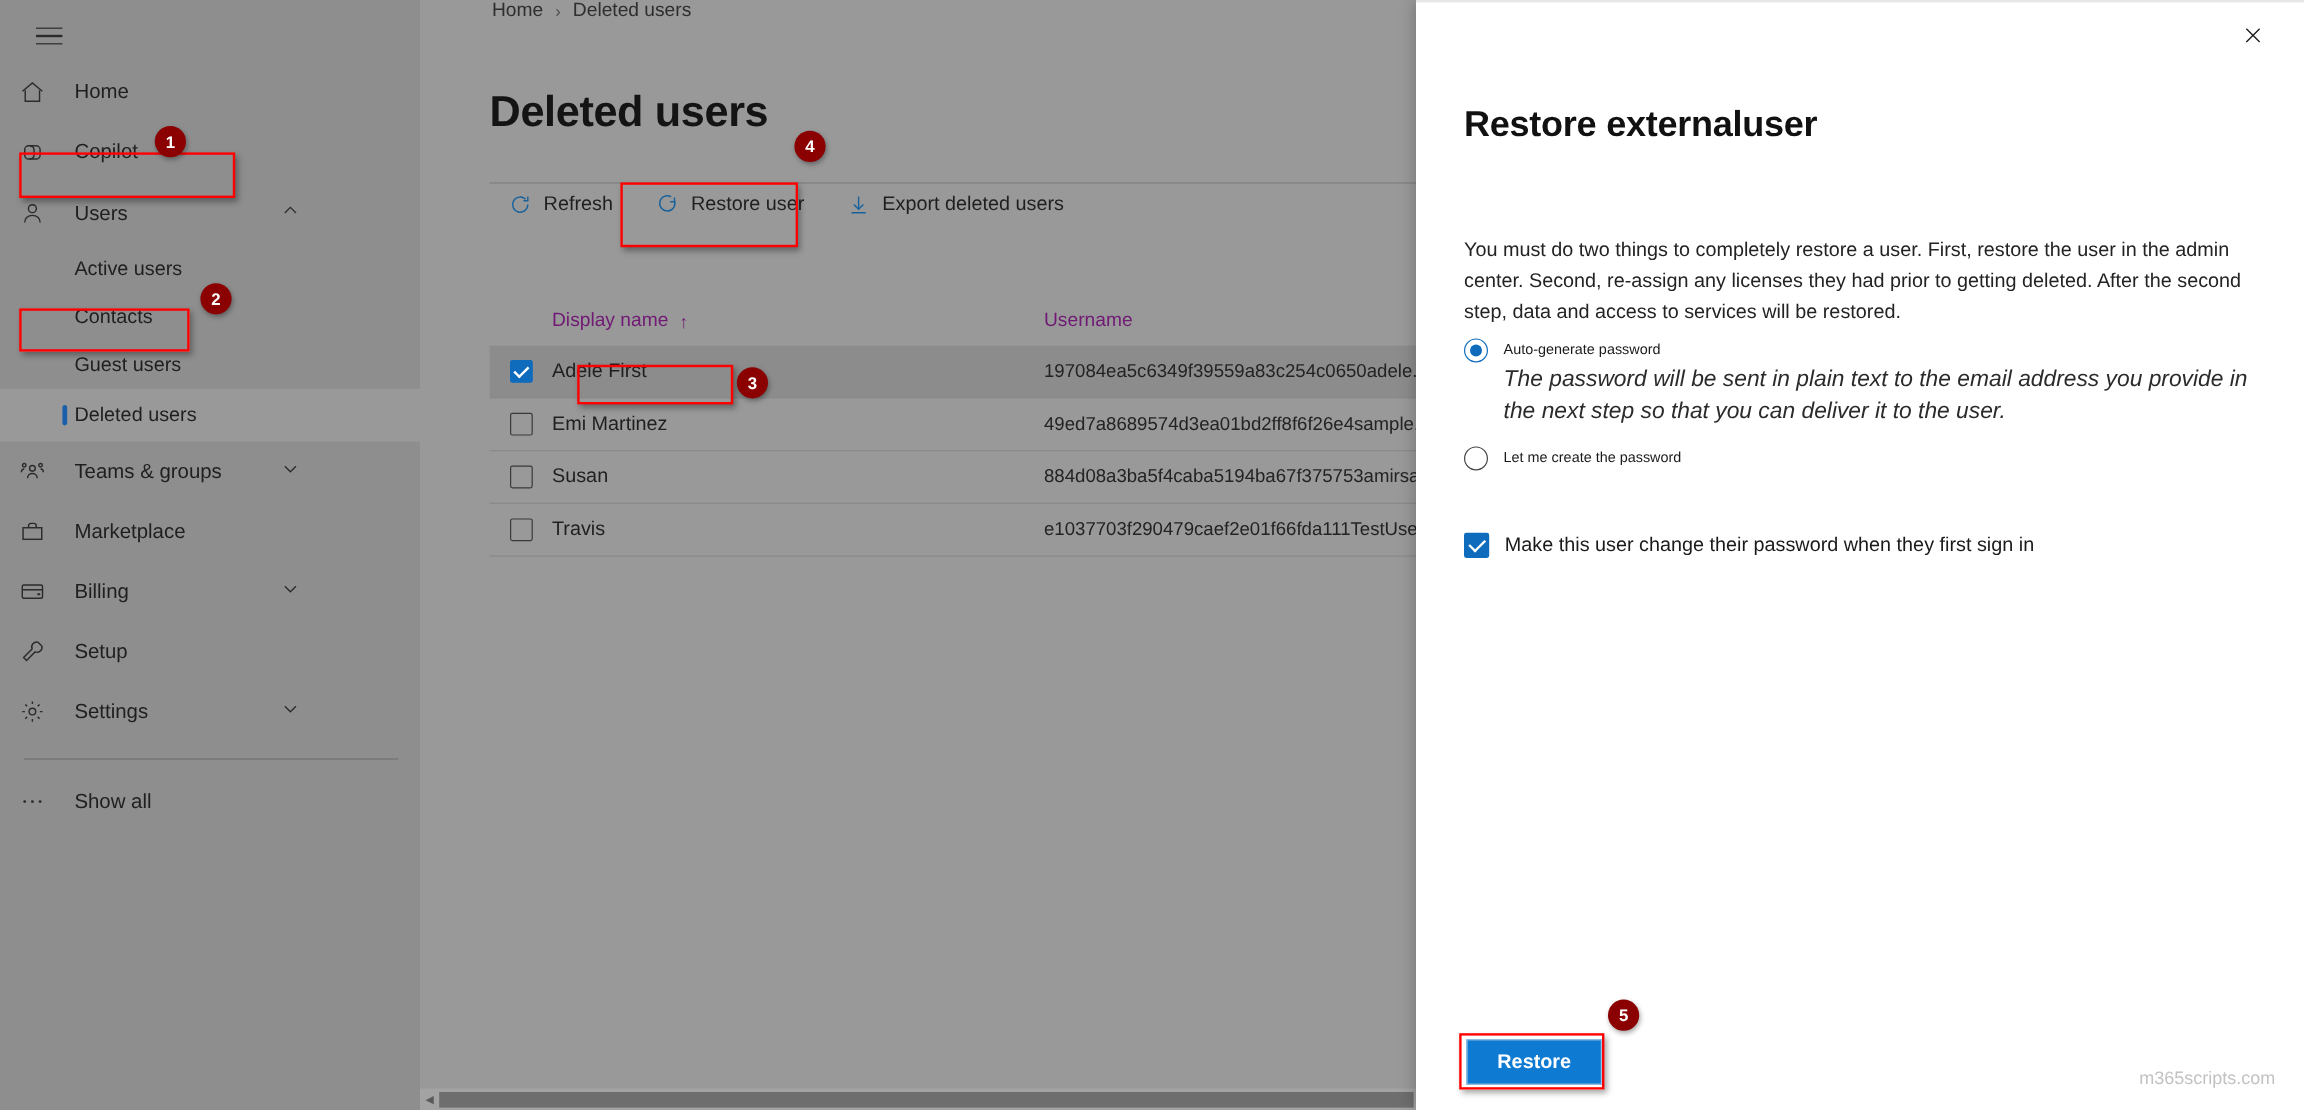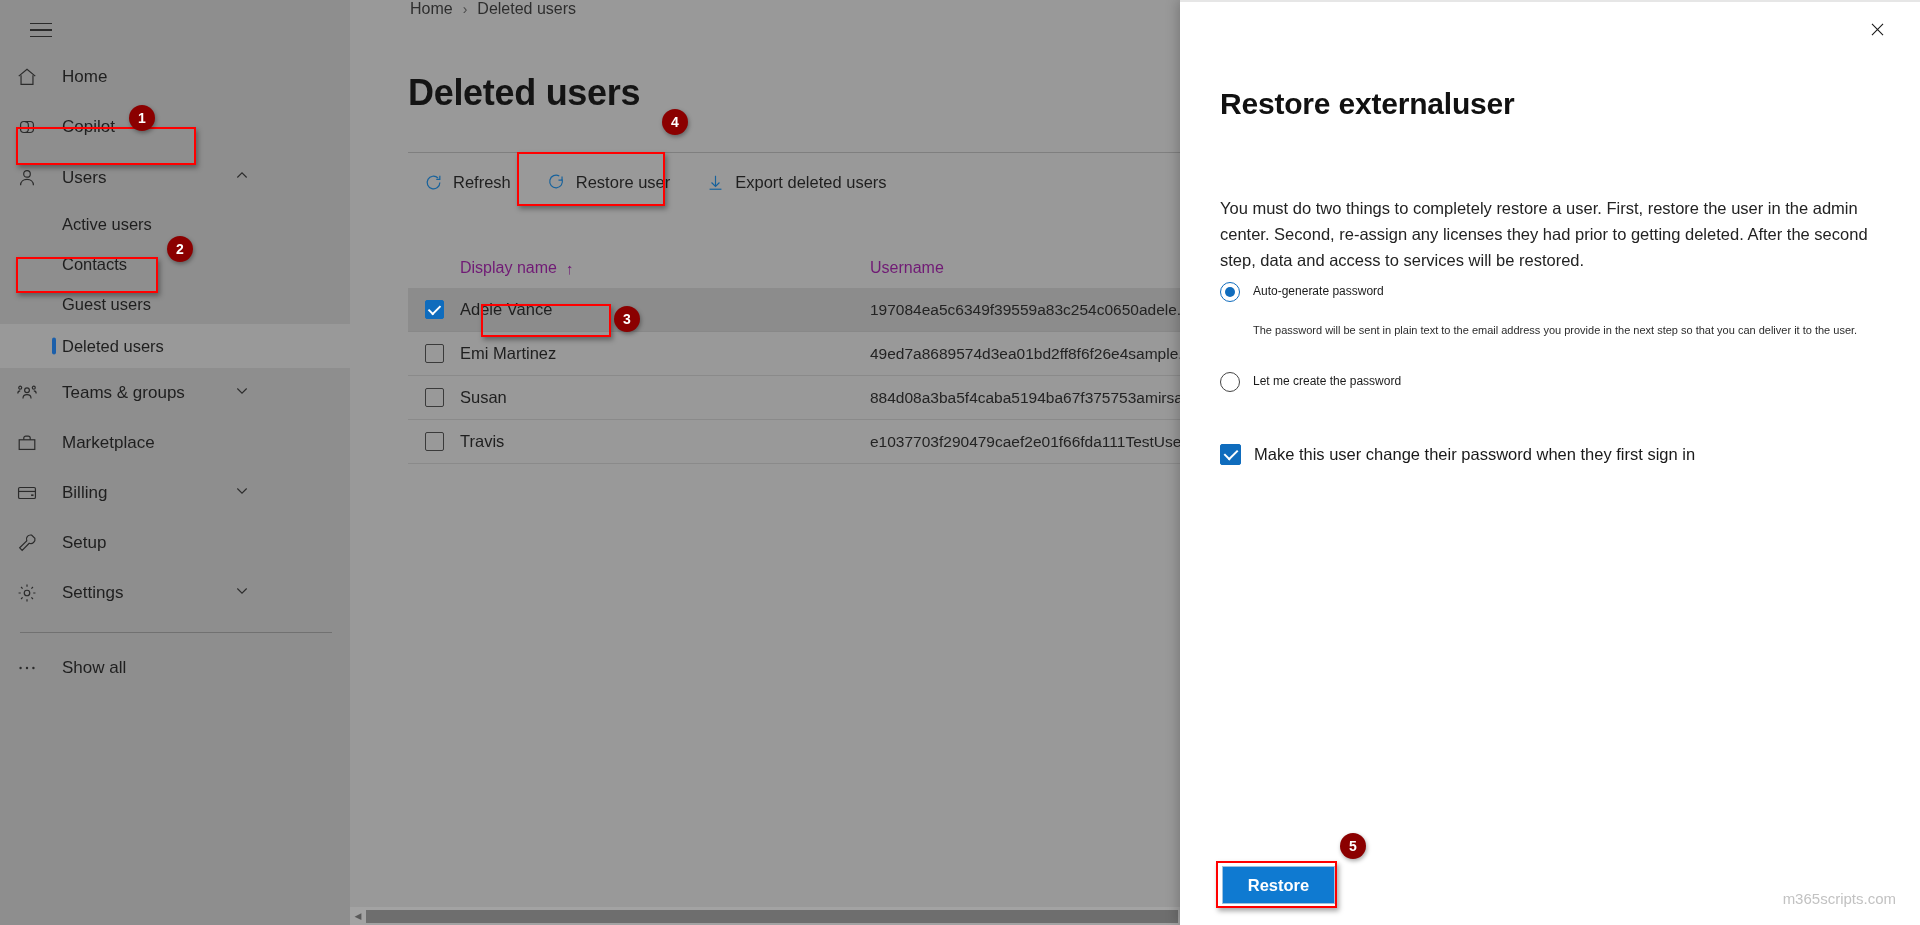--- a/index.html
+++ b/index.html
@@ -108,21 +108,21 @@
   .page-title {
     position: absolute; left: 58px; top: 48px;
     font-size: 36px; font-weight: 700; color: #141414;
     letter-spacing: -0.3px;
   }
   .toolbar-rule {
     position: absolute; left: 58px; top: 152px;
     width: 780px; height: 1px; background: rgba(80,80,80,0.35);
   }
   .toolbar {
-    position: absolute; left: 58px; top: 158px;
+    position: absolute; left: 58px; top: 146px;
     display: flex; align-items: center;
     height: 48px;
     text-align: center;
   }
   .tb-btn {
     display: flex; align-items: center; gap: 10px;
     height: 44px; padding: 0 16px;
     font-size: 16.5px; color: #1f1f1f;
     cursor: pointer; white-space: nowrap;
   }
@@ -219,22 +219,22 @@
     background: #fff;
   }
   .radio.on { border: 1.5px solid #0f6cbd; }
   .radio.on::after {
     content: ""; width: 10px; height: 10px; border-radius: 50%;
     background: #0f6cbd;
   }
   .opt-body { }
   .opt-label { font-size: 12px; color: #1a1a1a; line-height: 22px; }
   .opt-sub {
-    font-size: 11px; color: #2b2b2b; line-height: 26px;
-    width: 630px; margin-top: 15px;
+    font-size: 19px; color: #2b2b2b; line-height: 26px;
+    width: 630px; margin-top: 2px; font-style: italic;
   }
   .chk-row {
     position: absolute; left: 40px; top: 444px;
     display: flex; align-items: center;
   }
   .chk {
     width: 21px; height: 21px;
     background: #0f6cbd; border: 1px solid #0f6cbd;
     border-radius: 2px; margin-right: 13px;
     display: flex; align-items: center; justify-content: center;
@@ -487,21 +487,21 @@
           <div class="col-user">
             <span>Username</span>
           </div>
         </div>
 
         <div class="tbl-row selected">
           <div class="col-check">
             <span class="cbx checked"></span>
           </div>
           <div class="col-name">
-            <span>Adele Vance</span>
+            <span>Adele First</span>
           </div>
           <div class="col-user">
             <span>197084ea5c6349f39559a83c254c0650adele.v</span>
           </div>
         </div>
 
         <div class="tbl-row">
           <div class="col-check">
             <span class="cbx"></span>
           </div>

